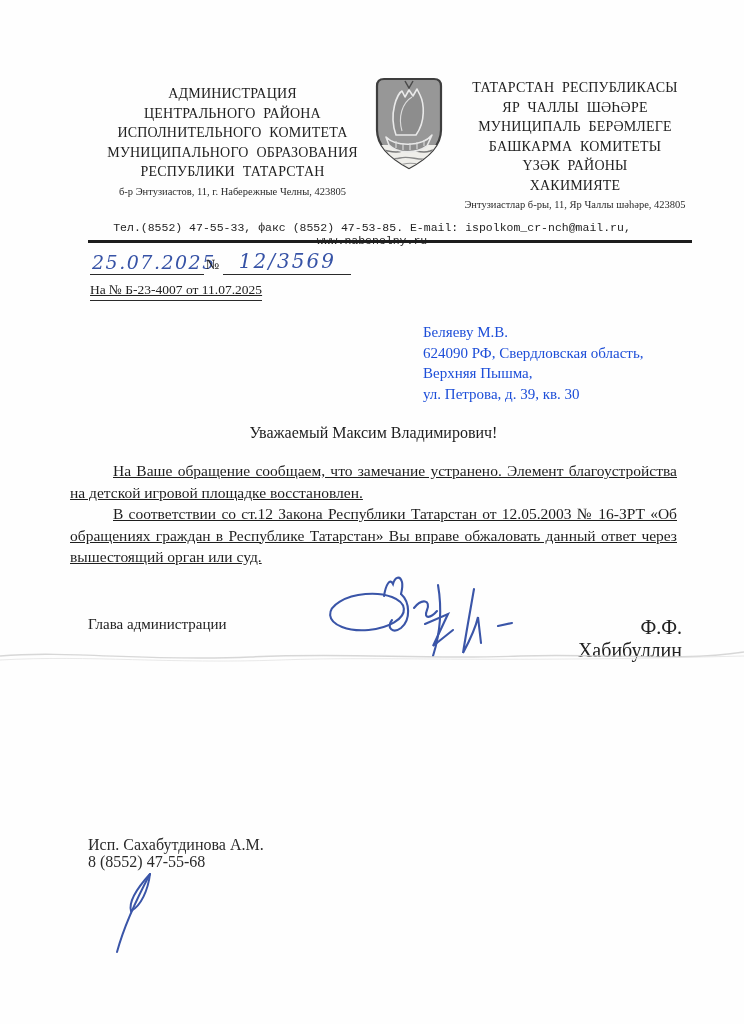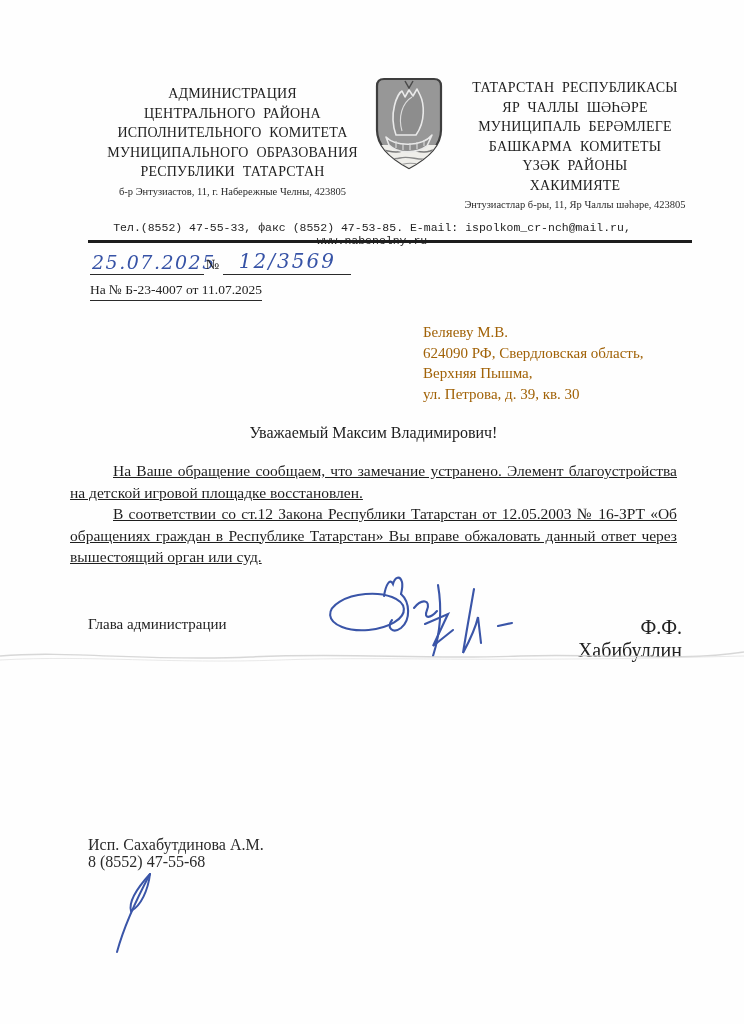--- a/index.html
+++ b/index.html
@@ -20,23 +20,23 @@
   .head-rule{position:absolute;left:88px;top:240px;width:604px;height:3px;background:#1d1d1d;}
   
   .req-row{position:absolute;left:90px;top:249px;display:flex;align-items:flex-end;}
   .hw{font-family:"DejaVu Serif",serif;font-style:italic;color:#3753a6;}
   .hw-date{display:inline-block;width:112px;font-size:19px;letter-spacing:1.5px;
     border-bottom:1.5px solid #2a2a2a;padding:0 0 1px 2px;transform-origin:bottom left;}
   .num-sign{font-size:14px;color:#222;padding:0 4px 2px 2px;}
   .hw-number{display:inline-block;width:128px;font-size:20px;letter-spacing:2px;text-align:center;
     border-bottom:1.5px solid #2a2a2a;padding-bottom:1px;}
   .reference{position:absolute;left:90px;top:282px;font-size:13.5px;color:#222;
-    border-bottom:1px solid #2a2a2a;padding-bottom:2px;}
+    border-bottom:1px solid #2a2a2a;padding-bottom:2px;text-decoration:underline;}
   
-  .recipient{position:absolute;left:423px;top:322px;font-size:15px;line-height:20.5px;color:#a16207;}
+  .recipient{position:absolute;left:423px;top:322px;font-size:15px;line-height:20.5px;color:#1d4ed8;}
   
   .salutation{position:absolute;left:70px;top:424px;width:607px;text-align:center;font-size:16px;color:#1e1e1e;}
   .letter-body{position:absolute;left:70px;top:460px;width:607px;font-size:15.5px;
     line-height:21.5px;text-align:justify;color:#1e1e1e;}
   .letter-body p{margin:0;text-indent:43px;text-decoration:underline;}
   
   .sig-title{position:absolute;left:88px;top:616px;font-size:15px;color:#222;}
   .sig-name{position:absolute;left:550px;top:616px;width:132px;text-align:right;font-size:20px;color:#222;}
   .sig-ink{position:absolute;left:322px;top:568px;width:195px;height:96px;}
   .crease{position:absolute;left:0;top:640px;width:744px;height:36px;}

